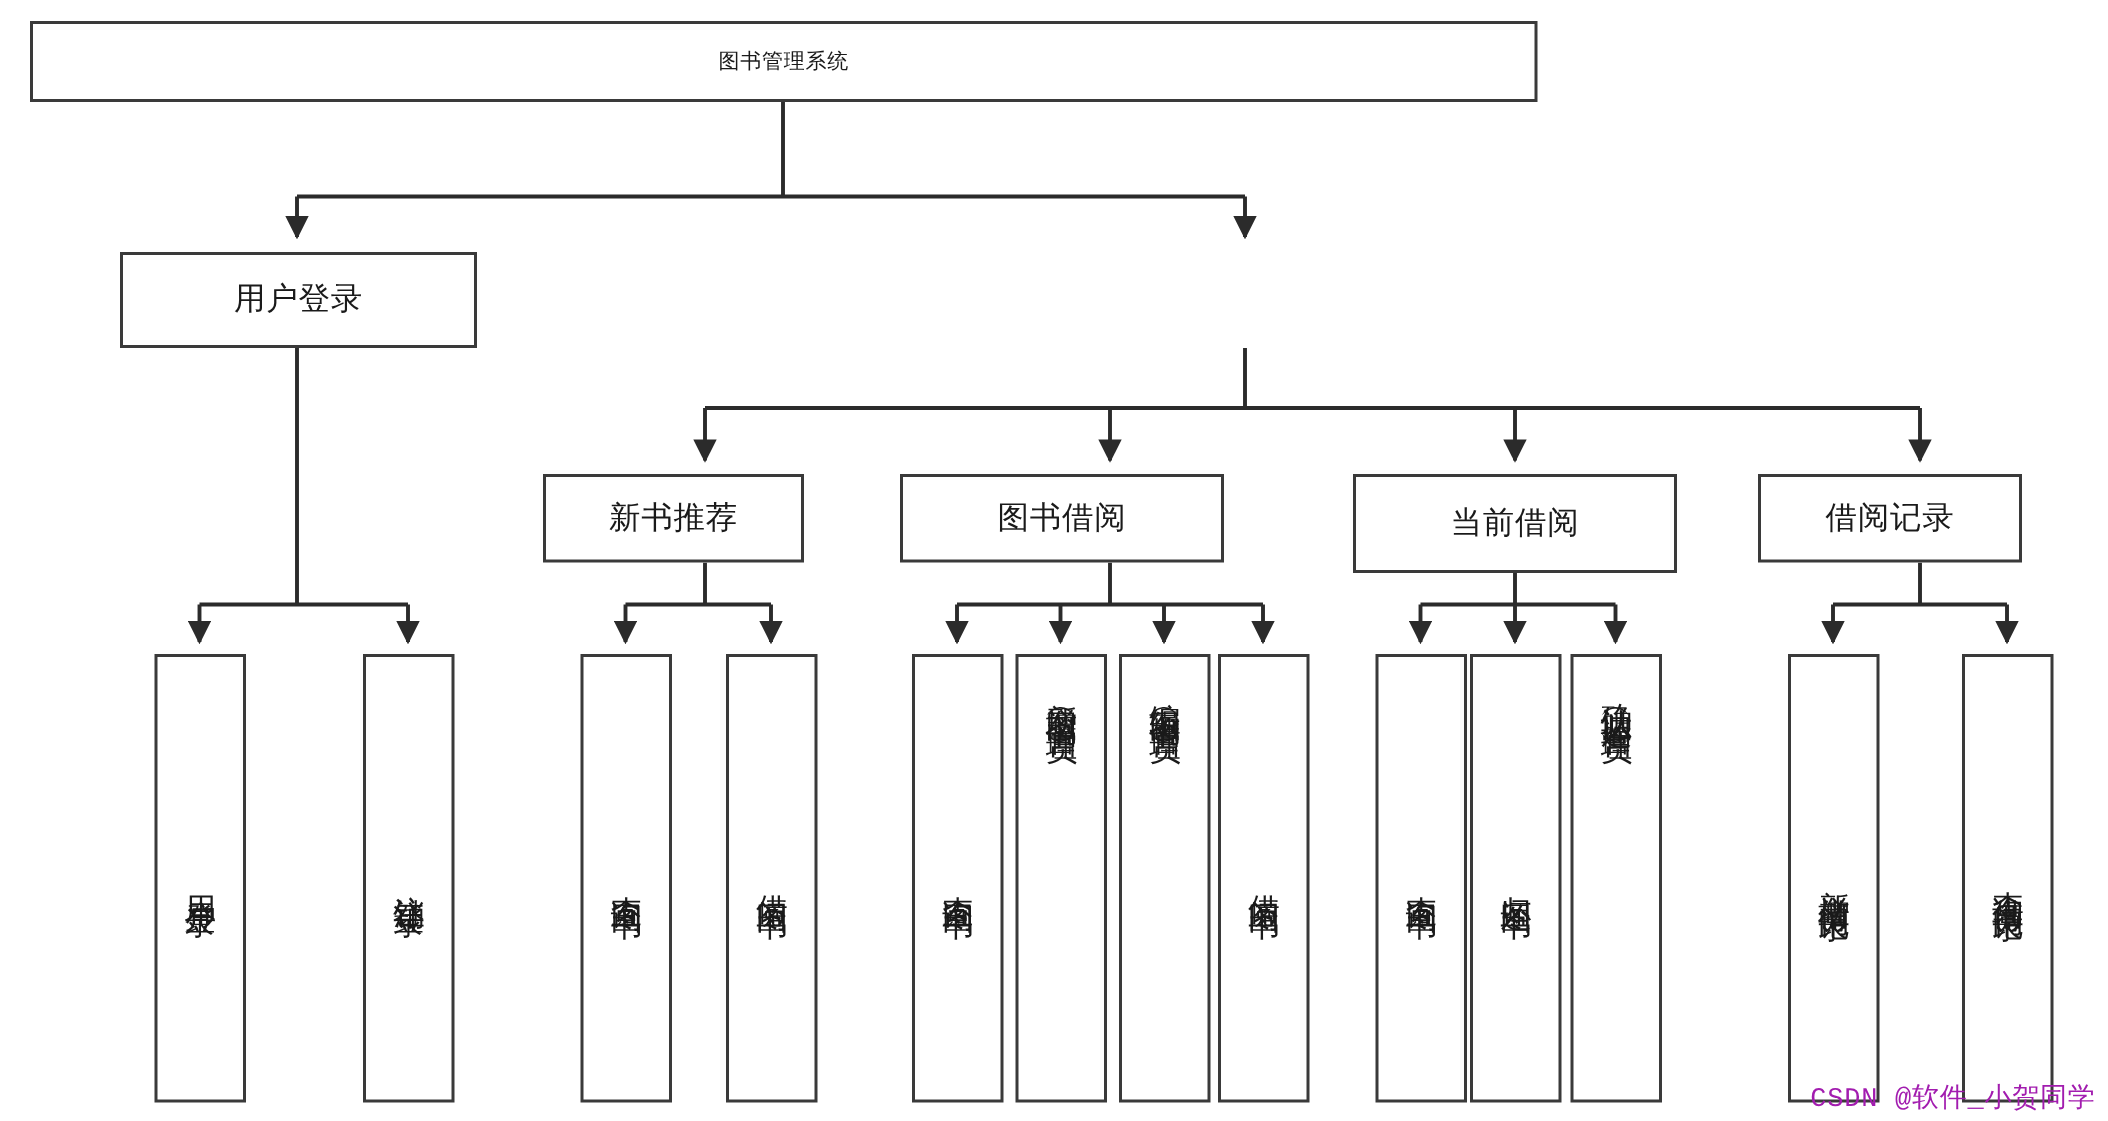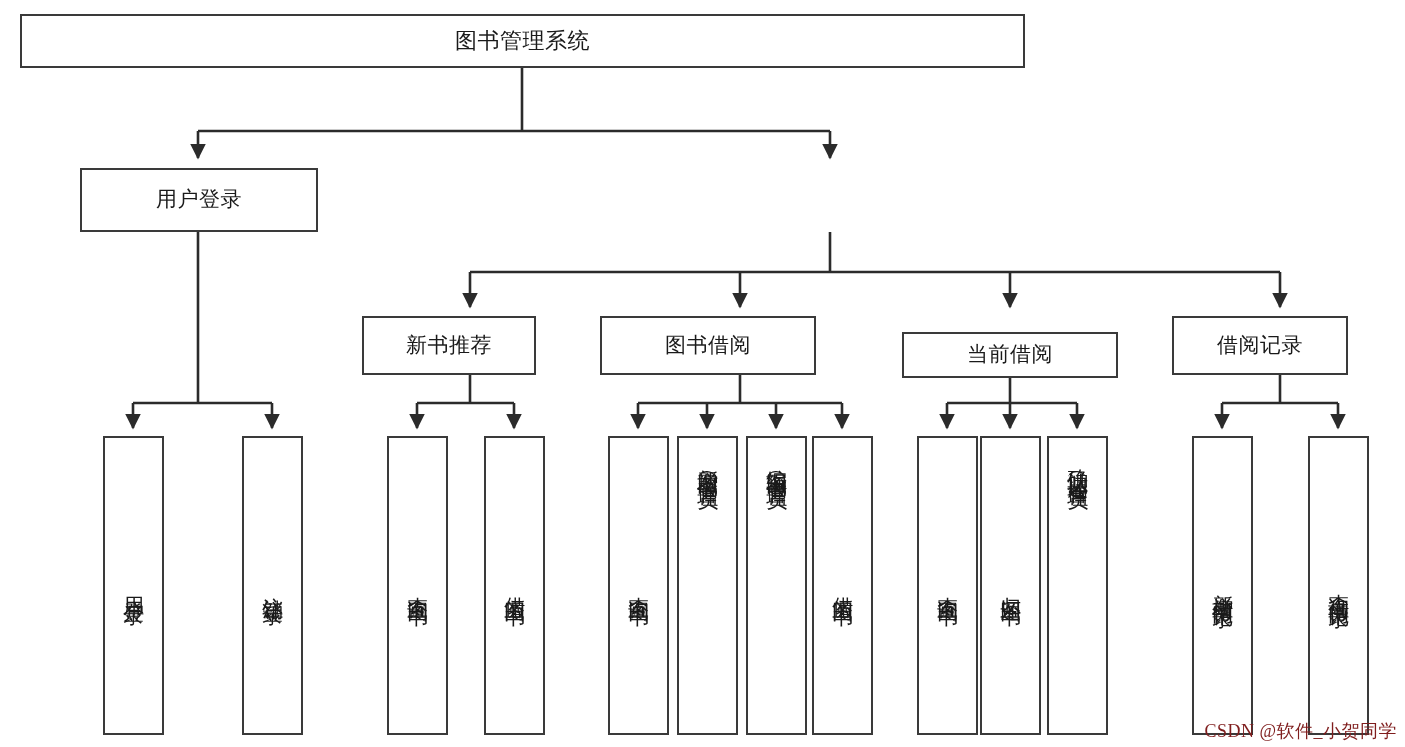--- a/index.html
+++ b/index.html
@@ -37,21 +37,21 @@
     display: block;
     text-align: center;
     letter-spacing: 0.5px;
   }
   .node.horiz .label {
     font-size: 21px;
     line-height: 1.2;
     white-space: nowrap;
   }
   .node.root .label {
-    font-size: 22px;
+    font-size: 14px;
   }
   .node.vert {
     align-items: flex-start;
     padding-top: 14px;
   }
   .node.vert .label {
     writing-mode: vertical-rl;
     text-orientation: upright;
     font-size: 21px;
     line-height: 1.35;
@@ -61,22 +61,22 @@
   }
   .node.vert.short {
     align-items: center;
     padding-top: 0;
   }
   .watermark {
     position: absolute;
     right: 8px;
     bottom: 4px;
     font-size: 18px;
-    color: #7f1d1d;
-    font-family: Liberation Serif, serif;
+    color: #a21caf;
+    font-family: Liberation Mono, monospace;
     white-space: nowrap;
     letter-spacing: 0.5px;
   }
 </style>
 </head>
 <body>
 
 <div id="canvas">
 
   <svg id="edges" viewBox="0 0 1405 747">
@@ -139,21 +139,21 @@
 
 
   <div class="node horiz" style="left:362px; top:316px; width:174px; height:59px;">
     <span class="label">新书推荐</span>
   </div>
 
   <div class="node horiz" style="left:600px; top:316px; width:216px; height:59px;">
     <span class="label">图书借阅</span>
   </div>
 
-  <div class="node horiz" style="left:902px; top:332px; width:216px; height:46px;">
+  <div class="node horiz" style="left:902px; top:316px; width:216px; height:66px;">
     <span class="label">当前借阅</span>
   </div>
 
   <div class="node horiz" style="left:1172px; top:316px; width:176px; height:59px;">
     <span class="label">借阅记录</span>
   </div>
 
   <div class="node vert short" style="left:103px; top:436px; width:61px; height:299px;">
     <span class="label">用户登录</span>
   </div>

